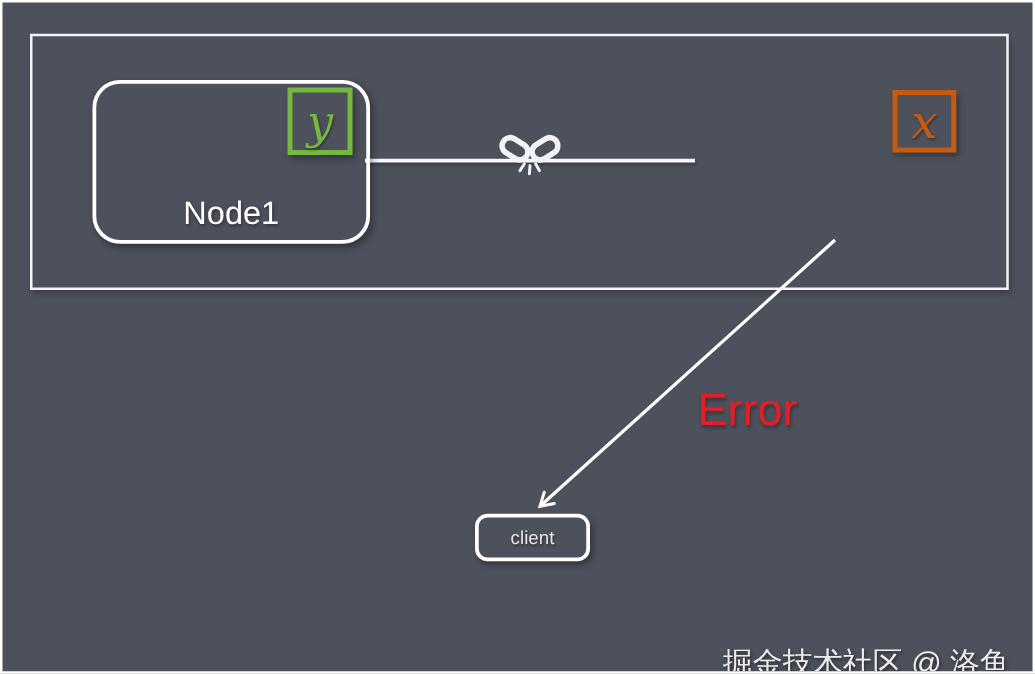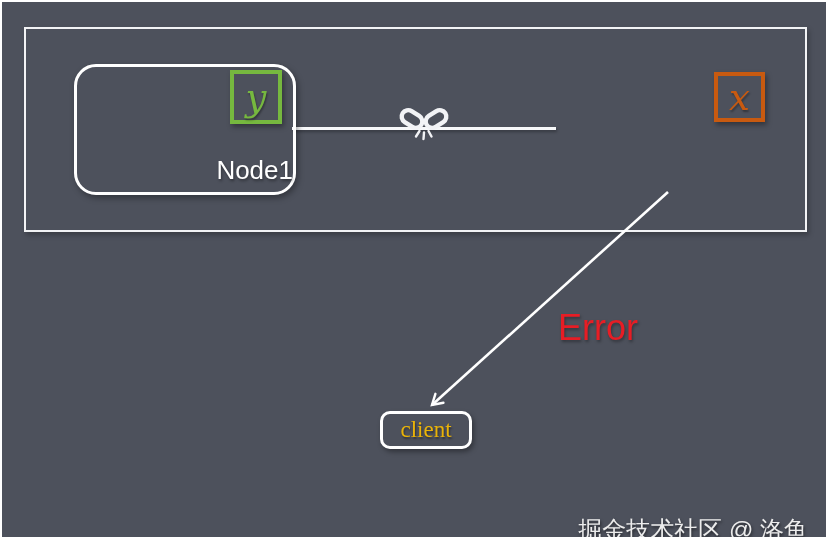--- a/index.html
+++ b/index.html
@@ -26,21 +26,21 @@
   .node{
     position:absolute;
     border:3px solid #ffffff;
     border-radius:22px;
     box-shadow:2px 3px 6px rgba(0,0,0,.35);
   }
   .node1{left:72px;top:62px;width:216px;height:125px;}
   .node2{left:553px;top:62px;width:216px;height:124px;}
   .node-label{
     position:absolute;left:0;right:0;bottom:6px;
-    text-align:right;
+    text-align:center;
     color:#ffffff;font-size:26px;
     text-shadow:1px 2px 3px rgba(0,0,0,.4);
   }
   
   .badge{
     position:absolute;
     box-sizing:border-box;
     display:flex;align-items:center;justify-content:center;
     background:#4d515c;
     box-shadow:2px 3px 5px rgba(0,0,0,.35);
@@ -78,23 +78,22 @@
   }
   
   .client-box{
     position:absolute;left:378px;top:409px;width:92px;height:38px;
     box-sizing:border-box;
     border:3px solid #ffffff;border-radius:10px;
     display:flex;align-items:center;justify-content:center;
     box-shadow:2px 3px 5px rgba(0,0,0,.35);
   }
   .client-label{
-    color:#eab308;font-size:23px;
+    color:#e5e5e5;font-size:15px;
     text-shadow:1px 2px 2px rgba(0,0,0,.4);
-    font-family:Liberation Serif, serif;
   }
   
   .caption{
     position:absolute;left:384px;top:492px;
     color:#f2f2f2;font-size:23px;
     text-shadow:1px 2px 3px rgba(0,0,0,.5);
   }
   .watermark{
     position:absolute;right:18px;top:491px;
     color:#ececec;font-size:24px;

